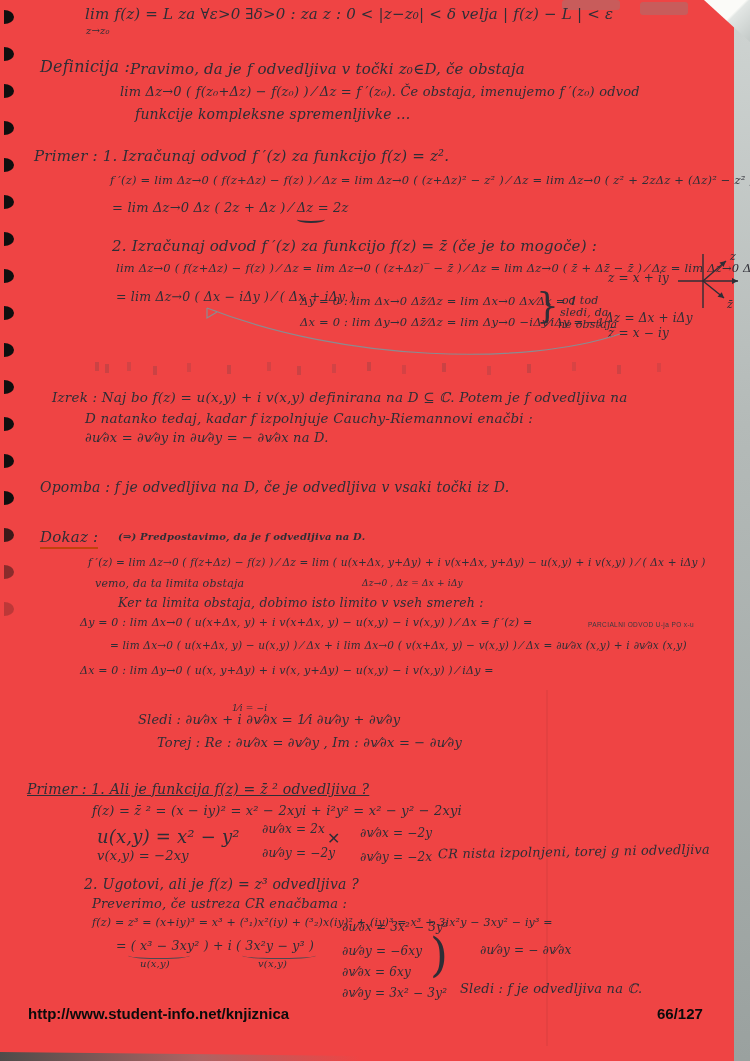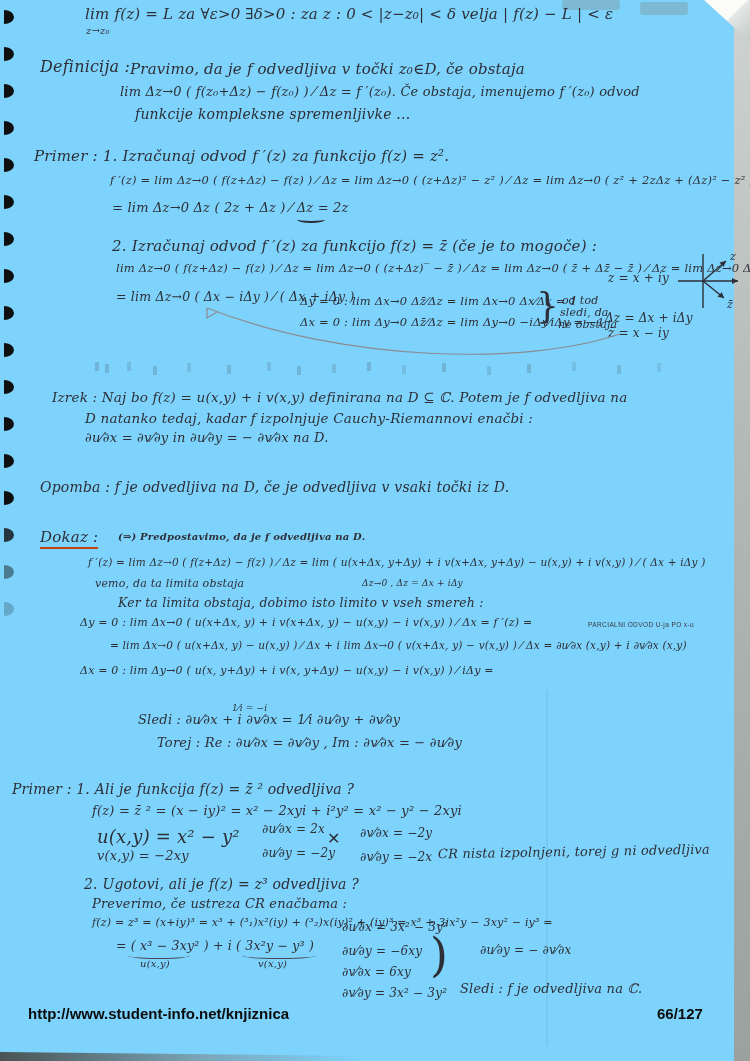--- a/index.html
+++ b/index.html
@@ -1,16 +1,16 @@
 <!DOCTYPE html>
 <html><head>
 <meta charset="utf-8">
 <style>
   html,body{margin:0;padding:0;background:#8f9594;}
-  #scan{position:relative;width:750px;height:1061px;background:#7dd3fc;overflow:hidden;
+  #scan{position:relative;width:750px;height:1061px;background:#ef4444;overflow:hidden;
         font-family:"DejaVu Serif",serif;}
   .hw{position:absolute;white-space:nowrap;font-style:italic;color:#2e2e36;
       font-family:"DejaVu Serif",serif;letter-spacing:.2px;line-height:1.1;}
   .glyph{font-style:normal;color:#2e2e36;line-height:1;}
   .printnote{font-style:normal;font-family:"Liberation Sans",sans-serif;
              letter-spacing:.4px;color:#3a3a40;}
   .footer{position:absolute;font-family:"Liberation Sans",sans-serif;font-weight:bold;
           color:#0b0b0b;font-style:normal;}
   .ul{border-bottom:2px solid #c2410c;padding-bottom:1px;}
   
@@ -115,21 +115,21 @@
   <div class="hw" style="left:362px;top:579px;font-size:9px;">Δz→0 ,  Δz = Δx + iΔy</div>
   <div class="hw" style="left:118px;top:596px;font-size:12.5px;">Ker ta limita obstaja, dobimo isto limito  v vseh smereh :</div>
   <div class="hw" style="left:80px;top:617px;font-size:11px;">Δy = 0 :   lim Δx→0  ( u(x+Δx, y) + i v(x+Δx, y) − u(x,y) − i v(x,y) ) ⁄ Δx   =   f ′(z)  =</div>
   <div class="hw" style="left:110px;top:640px;font-size:10.5px;">=  lim Δx→0  ( u(x+Δx, y) − u(x,y) ) ⁄ Δx   +  i  lim Δx→0  ( v(x+Δx, y) − v(x,y) ) ⁄ Δx   =   ∂u⁄∂x (x,y)  +  i ∂v⁄∂x (x,y)</div>
   <div class="hw printnote" style="left:588px;top:621px;font-size:6.5px;">PARCIALNI ODVOD U-ja PO x-u</div>
   <div class="hw" style="left:80px;top:665px;font-size:11px;">Δx = 0 :   lim Δy→0  ( u(x, y+Δy) + i v(x, y+Δy) − u(x,y) − i v(x,y) ) ⁄ iΔy   =</div>
   <div class="hw" style="left:232px;top:704px;font-size:9px;">1⁄i = −i</div>
   <div class="hw" style="left:138px;top:713px;font-size:13px;">Sledi :   ∂u⁄∂x  +  i ∂v⁄∂x   =   1⁄i  ∂u⁄∂y  +  ∂v⁄∂y</div>
   <div class="hw" style="left:138px;top:736px;font-size:13px;margin-left:19px;">Torej :   Re :  ∂u⁄∂x = ∂v⁄∂y  ,    Im :  ∂v⁄∂x = − ∂u⁄∂y</div>
 
-  <div class="hw" style="left:12px;top:782px;font-size:14px;">Primer : 1.  Ali je funkcija  f(z) = z̄ ²  odvedljiva ?</div>
+  <div class="hw" style="left:27px;top:782px;font-size:14px;text-decoration:underline;">Primer : 1.  Ali je funkcija  f(z) = z̄ ²  odvedljiva ?</div>
   <div class="hw" style="left:92px;top:804px;font-size:13px;">f(z) = z̄ ² = (x − iy)²  =  x² − 2xyi + i²y²  =  x² − y² − 2xyi</div>
   <div class="hw" style="left:97px;top:827px;font-size:18px;">u(x,y) = x² − y²</div>
   <div class="hw" style="left:262px;top:823px;font-size:12px;">∂u⁄∂x = 2x</div>
   <div class="hw" style="left:360px;top:827px;font-size:12px;">∂v⁄∂x = −2y</div>
   <div class="hw" style="left:97px;top:849px;font-size:13px;">v(x,y) = −2xy</div>
   <div class="hw" style="left:262px;top:847px;font-size:12px;">∂u⁄∂y = −2y</div>
   <div class="hw" style="left:360px;top:851px;font-size:12px;">∂v⁄∂y = −2x</div>
   <div class="hw glyph" style="left:327px;top:831px;font-size:16px;">✕</div>
   <div class="hw" style="left:438px;top:845px;font-size:13px;transform:rotate(-1deg);">CR nista izpolnjeni, torej  g  ni odvedljiva</div>
 

